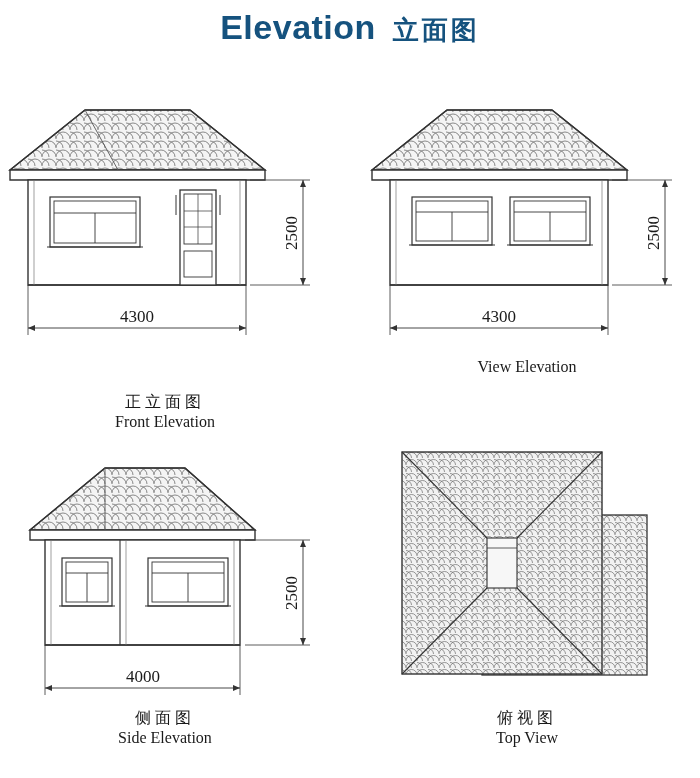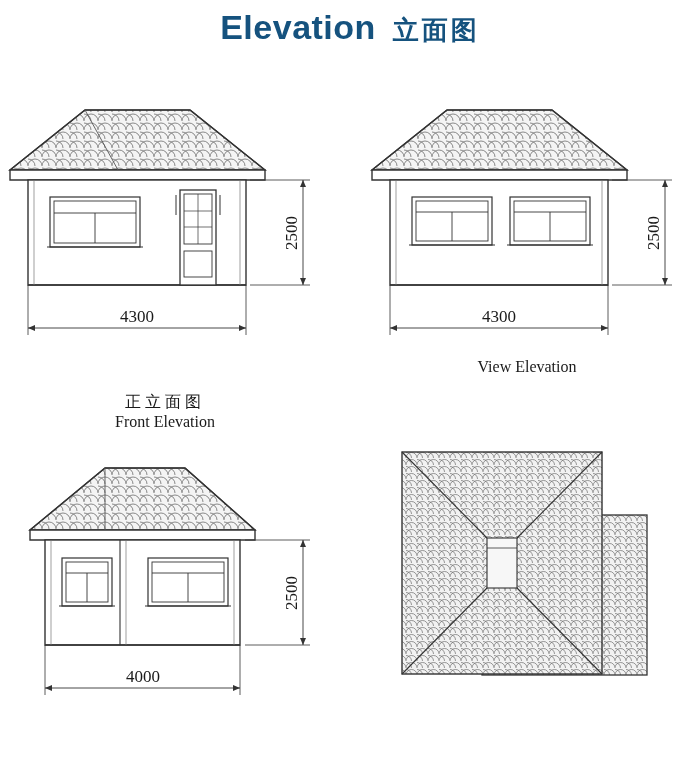--- a/index.html
+++ b/index.html
@@ -250,20 +250,22 @@
     <g>
       <line x1="45" y1="215" x2="45" y2="265" stroke="#333" stroke-width="0.8"></line>
       <line x1="240" y1="215" x2="240" y2="265" stroke="#333" stroke-width="0.8"></line>
       <line x1="45" y1="258" x2="240" y2="258" stroke="#333" stroke-width="0.9"></line>
       <path d="M45 258 l7 -3 l0 6 z" fill="#333"></path>
       <path d="M240 258 l-7 -3 l0 6 z" fill="#333"></path>
       <text class="dimtext" x="143" y="252" text-anchor="middle">4000</text>
     </g>
   </svg>
   <div class="caption" style="top:278px;left:0;">
+    <span class="cn">侧面图</span>
+    <span class="en">Side Elevation</span>
   </div>
 </div>
 
 <div class="panel" style="left:362px;top:430px;width:330px;height:340px;">
   <svg width="330" height="340" viewBox="0 0 330 340">
     <defs>
       <pattern id="tileT" width="11" height="7" patternUnits="userSpaceOnUse">
         <rect width="11" height="7" fill="#f2f2f2"></rect>
         <path d="M0 7 A5.5 5.5 0 0 1 11 7" fill="none" stroke="#6b6b6b" stroke-width="0.7"></path>
         <path d="M-5.5 7 A5.5 5.5 0 0 1 5.5 7" fill="none" stroke="#6b6b6b" stroke-width="0.7"></path>
@@ -279,13 +281,17 @@
 
       <line x1="40" y1="22" x2="125" y2="108" stroke="#333" stroke-width="1.1"></line>
       <line x1="240" y1="22" x2="155" y2="108" stroke="#333" stroke-width="1.1"></line>
       <line x1="40" y1="244" x2="125" y2="158" stroke="#333" stroke-width="1.1"></line>
       <line x1="240" y1="244" x2="155" y2="158" stroke="#333" stroke-width="1.1"></line>
 
       <rect x="125" y="108" width="30" height="50" fill="#f7f7f7" stroke="#333" stroke-width="1.1"></rect>
       <line x1="125" y1="118" x2="155" y2="118" stroke="#333" stroke-width="0.8"></line>
     </g>
   </svg>
+  <div class="caption" style="top:278px;left:0;">
+    <span class="cn">俯视图</span>
+    <span class="en">Top View</span>
+  </div>
 </div>
 
 </body></html>

